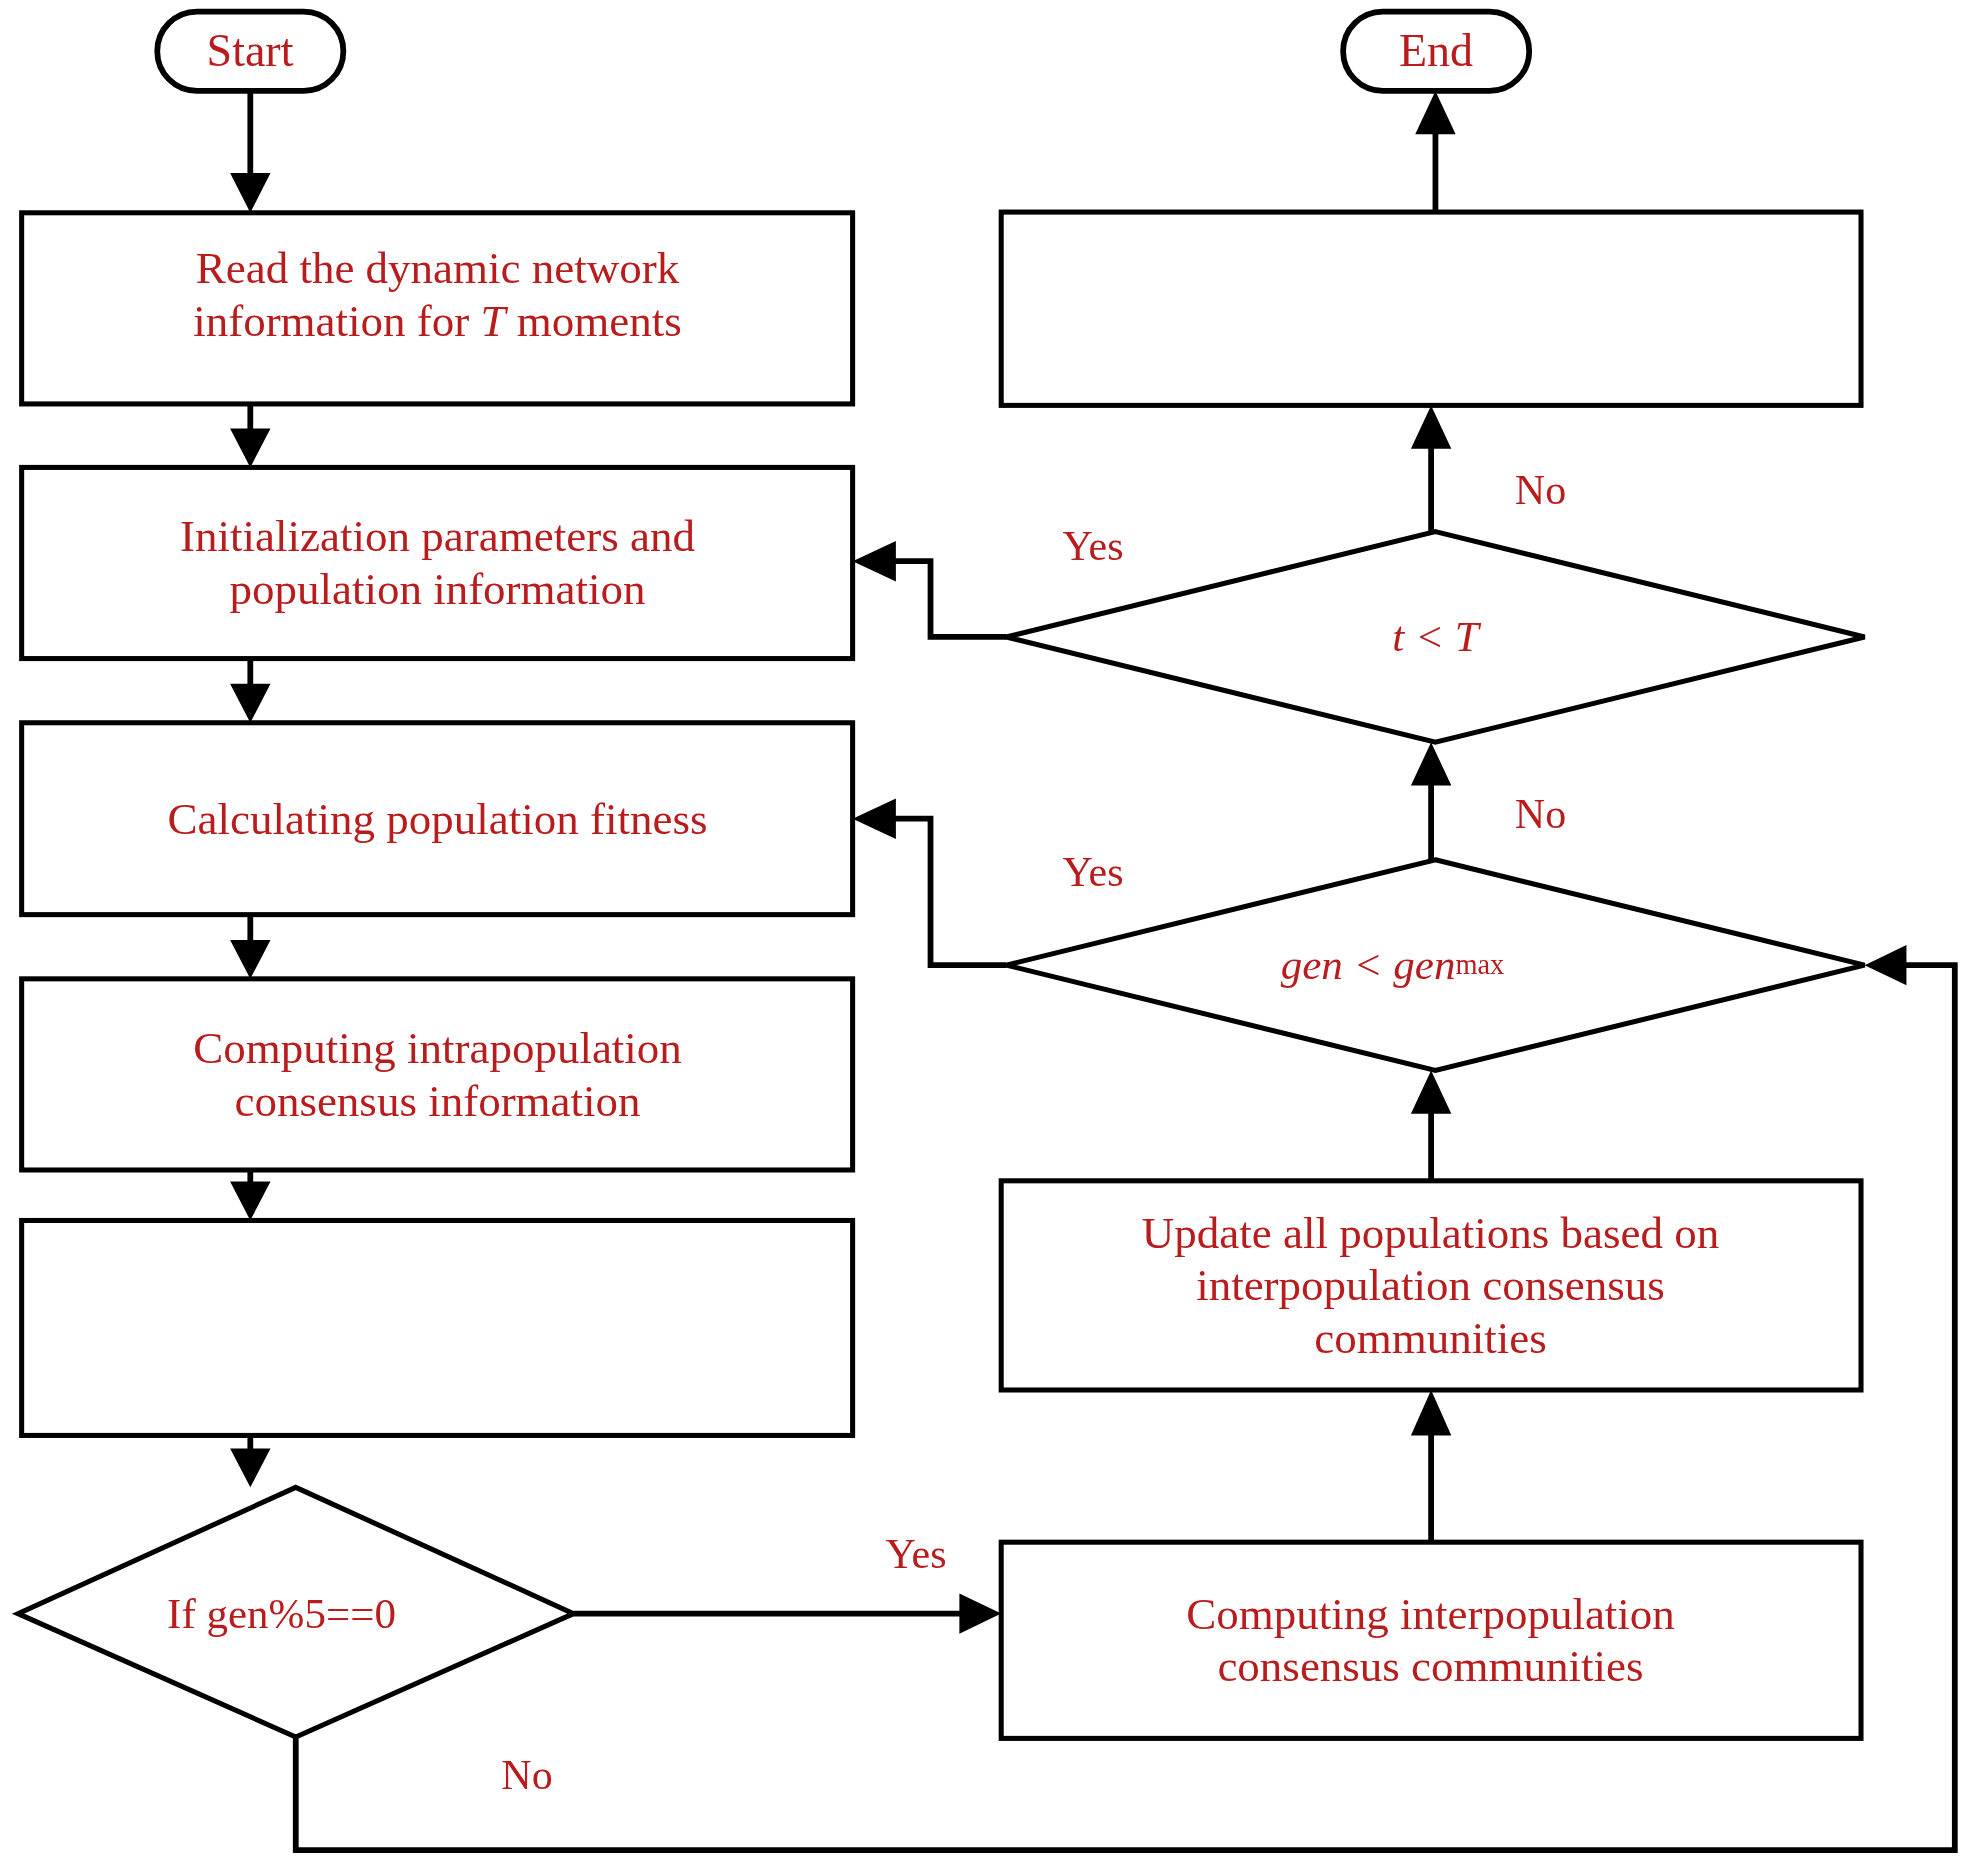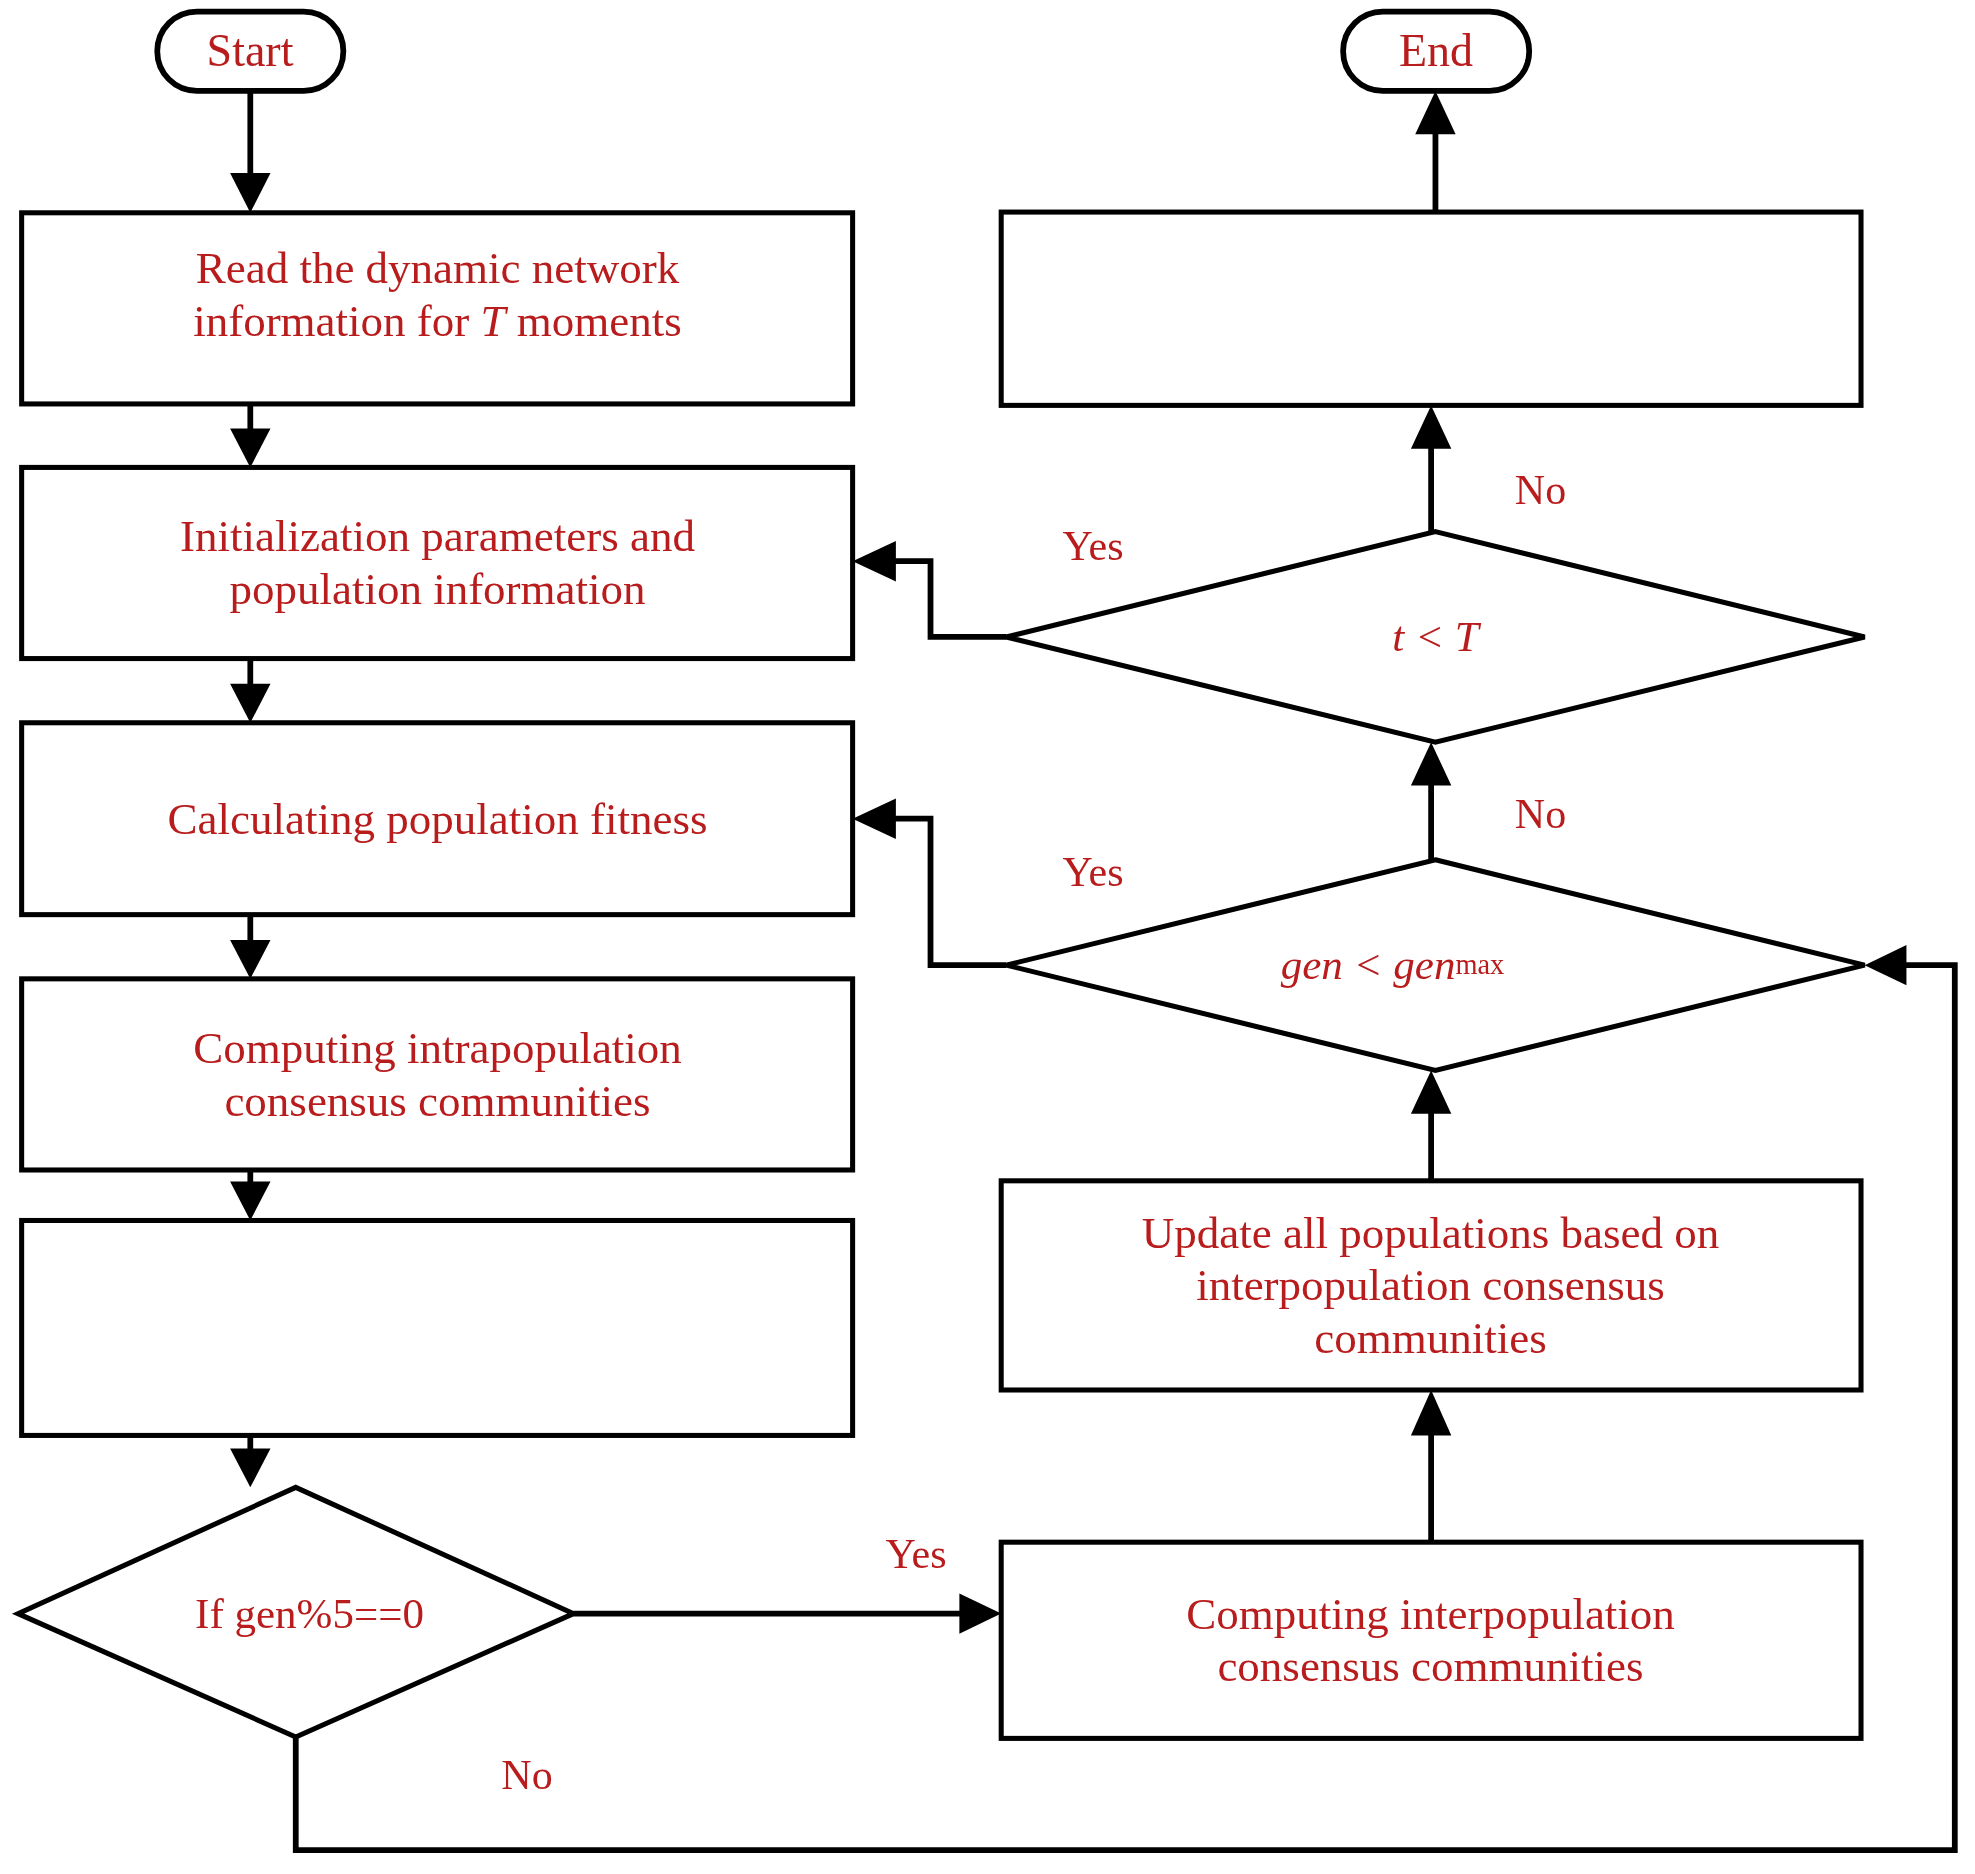--- a/index.html
+++ b/index.html
@@ -117,24 +117,24 @@
   <div class="lbl lbl-box" style="left:29px;top:199px;width:817px;height:191px;text-align:center;">
     <span>Read the dynamic network<br>information for <i>T</i> moments</span>
   </div>
 
   <div class="lbl lbl-box" style="left:29px;top:467px;width:817px;height:191px;">Initialization parameters and
 population information</div>
 
   <div class="lbl lbl-box" style="left:29px;top:723px;width:817px;height:192px;">Calculating population fitness</div>
 
   <div class="lbl lbl-box" style="left:29px;top:979px;width:817px;height:191px;">Computing intrapopulation
-consensus communities</div>
+consensus information</div>
 
 
-  <div class="lbl lbl-dia" style="left:129px;top:1573px;width:361px;height:82px;">If gen%5==0</div>
+  <div class="lbl lbl-dia" style="left:101px;top:1573px;width:361px;height:82px;">If gen%5==0</div>
 
   <div class="lbl lbl-term" style="left:1343px;top:11.5px;width:186px;height:79px;">End</div>
 
 
   <div class="lbl lbl-dia it" style="left:1291px;top:599px;width:289px;height:76px;">t &lt; T</div>
 
   <div class="lbl lbl-dia" style="left:1212px;top:927px;width:361px;height:76px;">
     <span class="it">gen &lt; gen</span><span class="sub">max</span>
   </div>
 

